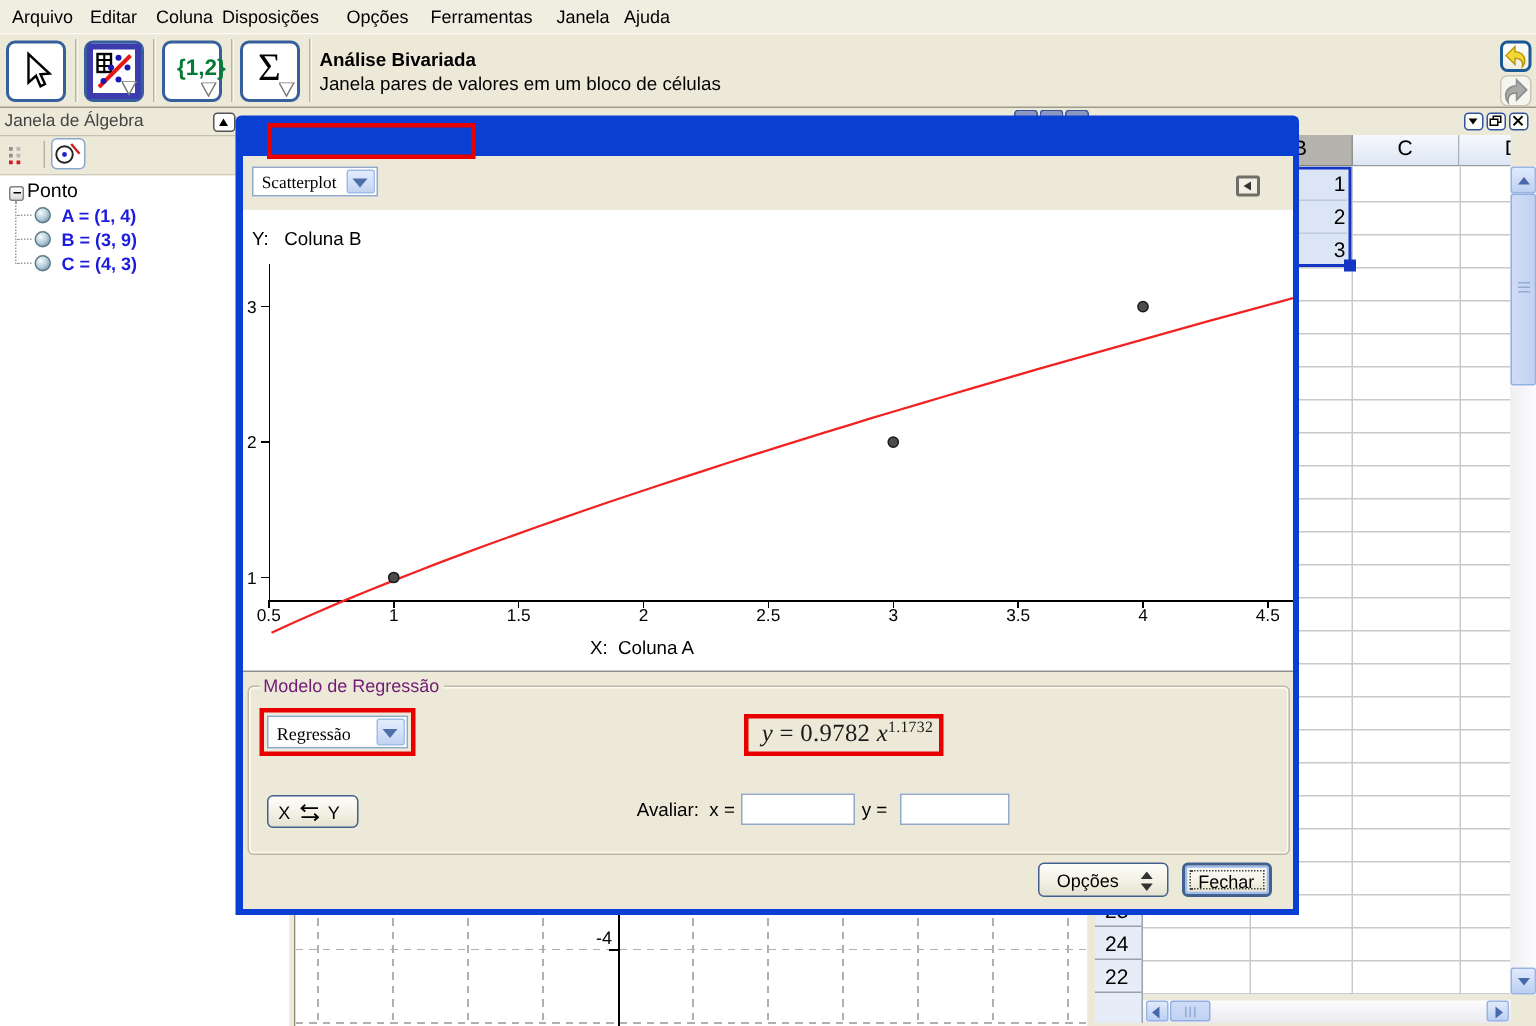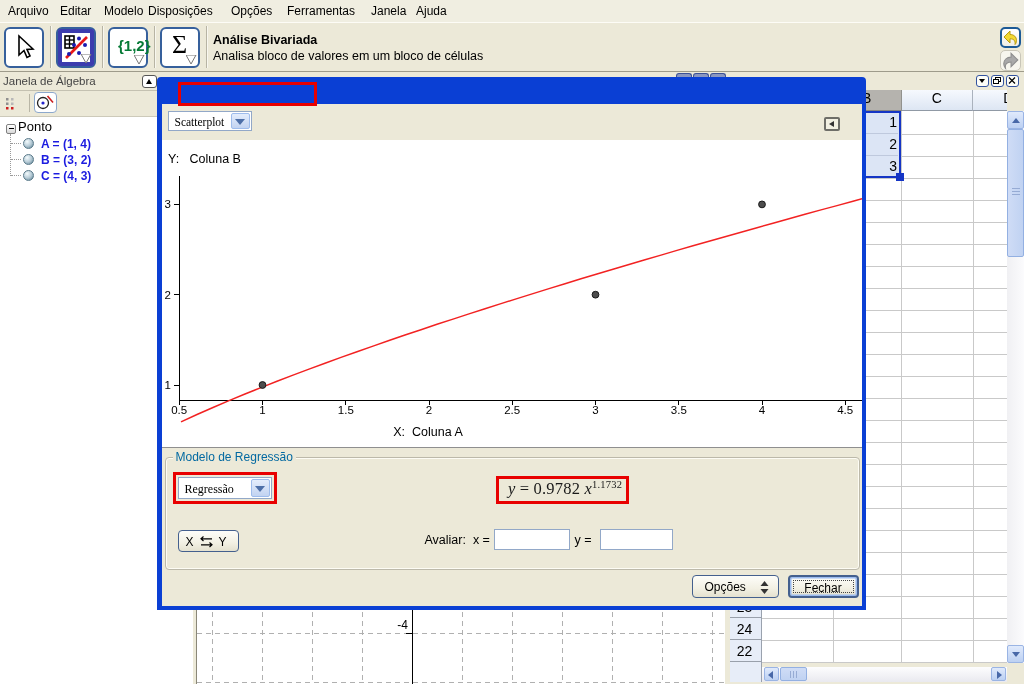--- a/index.html
+++ b/index.html
@@ -16,21 +16,21 @@
 .gridh{position:absolute;height:1px;background:#c9c9c9;}
 .btn{position:absolute;box-sizing:border-box;border:1px solid #44608e;border-radius:4px;background:linear-gradient(#fdfdf9,#f2f0e3 60%,#e4e1cf);font-size:12px;color:#000;text-align:center;}
 .redbox{position:absolute;border:3px solid #e80000;box-sizing:border-box;z-index:30;}
 .rowlab{position:absolute;left:0;width:29px;text-align:center;font-size:14px;color:#000;}
 </style></head>
 <body>
 
 <div class="abs" style="left:0;top:0;width:1024px;height:22px;background:#f0eee1;border-bottom:1px solid #fdfcf6;"></div>
 <span class="mitem" style="left:8px;">Arquivo</span>
 <span class="mitem" style="left:60px;">Editar</span>
-<span class="mitem" style="left:104px;">Modelo</span>
+<span class="mitem" style="left:104px;">Coluna</span>
 <span class="mitem" style="left:148px;">Disposições</span>
 <span class="mitem" style="left:231px;">Opções</span>
 <span class="mitem" style="left:287px;">Ferramentas</span>
 <span class="mitem" style="left:371px;">Janela</span>
 <span class="mitem" style="left:416px;">Ajuda</span>
 
 <div class="abs" style="left:0;top:23px;width:1024px;height:48px;background:#ece9d8;border-bottom:1px solid #9e9b8b;"></div>
 <div class="sep" style="left:50px;"></div>
 <div class="sep" style="left:102px;"></div>
 <div class="sep" style="left:154px;"></div>
@@ -70,21 +70,21 @@
   </div>
 
 <div class="tbtn" style="left:160px;">
 <div class="abs" style="left:10px;top:1px;font-size:26px;font-family:'Liberation Serif',serif;color:#000;">Σ</div>
 <svg width="11" height="10" viewBox="0 0 11 10" style="position:absolute;right:1px;bottom:1px;">
 <path d="M0,0 L10,0 L5,9 Z" fill="#fff" stroke="#777" stroke-width="1"></path>
 </svg>
   </div>
 
 <div class="abs" style="left:213px;top:33px;font-size:12.5px;font-weight:bold;color:#000;">Análise Bivariada</div>
-<div class="abs" style="left:213px;top:48.5px;font-size:12.5px;color:#000;">Analisa bloco de valores em um bloco de células</div>
+<div class="abs" style="left:213px;top:48.5px;font-size:12.5px;color:#000;">Janela pares de valores em um bloco de células</div>
 
 <div class="abs" style="left:1000px;top:27px;width:21px;height:21px;background:linear-gradient(#fff,#f0eee4);border:2px solid #1c5a96;border-radius:5px;box-sizing:border-box;">
 <svg width="17" height="17" viewBox="0 0 17 17">
 <path d="M2,8 L8,2 L8,5.5 C12,5.5 14.5,8 14.5,11.5 C14.5,13 14,14.5 13,15.5 C13.6,12 12,9.8 8,9.8 L8,14 Z" fill="#f2d832" stroke="#b89a10" stroke-width="1"></path>
 </svg></div>
 <div class="abs" style="left:1000px;top:50px;width:21px;height:21px;background:#f7f6ee;border:1px solid #c9c6b8;border-radius:5px;box-sizing:border-box;">
 <svg width="19" height="19" viewBox="0 0 17 17">
 <path d="M15,8 L9,2 L9,5.5 C5,5.5 2.5,8 2.5,11.5 C2.5,13 3,14.5 4,15.5 C3.4,12 5,9.8 9,9.8 L9,14 Z" fill="#a9a9a9" stroke="#8f8f8f" stroke-width="1"></path>
 </svg></div>
 
@@ -121,21 +121,21 @@
   </div>
 <div class="abs" style="left:18px;top:119px;font-size:13px;">Ponto</div>
 <div class="abs" style="left:10px;top:134px;width:1px;height:42px;border-left:1px dotted #9a9a9a;"></div>
 <div class="abs" style="left:11px;top:143px;width:10px;height:1px;border-top:1px dotted #9a9a9a;"></div>
 <div class="abs" style="left:11px;top:159px;width:10px;height:1px;border-top:1px dotted #9a9a9a;"></div>
 <div class="abs" style="left:11px;top:175px;width:10px;height:1px;border-top:1px dotted #9a9a9a;"></div>
 <div class="abs" style="left:23px;top:138px;width:11px;height:11px;border-radius:50%;background:radial-gradient(circle at 35% 30%,#f4fbfd,#b8ccd7 50%,#7e9dac 80%,#628194);border:1px solid #5a7a8a;box-sizing:border-box;"></div>
 <div class="abs" style="left:23px;top:154px;width:11px;height:11px;border-radius:50%;background:radial-gradient(circle at 35% 30%,#f4fbfd,#b8ccd7 50%,#7e9dac 80%,#628194);border:1px solid #5a7a8a;box-sizing:border-box;"></div>
 <div class="abs" style="left:23px;top:170px;width:11px;height:11px;border-radius:50%;background:radial-gradient(circle at 35% 30%,#f4fbfd,#b8ccd7 50%,#7e9dac 80%,#628194);border:1px solid #5a7a8a;box-sizing:border-box;"></div>
 <div class="abs" style="left:41px;top:137px;font-size:12px;font-weight:bold;color:#1c1ce0;">A = (1, 4)</div>
-<div class="abs" style="left:41px;top:153px;font-size:12px;font-weight:bold;color:#1c1ce0;">B = (3, 2)</div>
+<div class="abs" style="left:41px;top:153px;font-size:12px;font-weight:bold;color:#1c1ce0;">B = (3, 9)</div>
 <div class="abs" style="left:41px;top:169px;font-size:12px;font-weight:bold;color:#1c1ce0;">C = (4, 3)</div>
 
 <div class="abs" style="left:197px;top:90px;width:528px;height:594px;background:#fff;overflow:hidden;">
 <svg width="528" height="594" viewBox="0 0 528 594">
 <g stroke="#b0b0b0" stroke-width="1" stroke-dasharray="5,4" shape-rendering="crispEdges">
 <line x1="15" y1="0" x2="15" y2="594"></line>
         <line x1="65" y1="0" x2="65" y2="594"></line>
 <line x1="115" y1="0" x2="115" y2="594"></line>
         <line x1="165" y1="0" x2="165" y2="594"></line>
 <line x1="265" y1="0" x2="265" y2="594"></line>
@@ -350,21 +350,21 @@
     <text x="6" y="23" font-size="12.5">Y:&nbsp;&nbsp;&nbsp;Coluna B</text>
     <text x="266" y="296" font-size="12.5" text-anchor="middle">X:&nbsp;&nbsp;Coluna A</text>
     <path d="M19.0,281.9 L35.0,274.5 L51.0,267.5 L67.0,260.6 L83.0,254.0 L99.0,247.6 L115.0,241.3 L131.0,235.1 L147.0,229.1 L163.0,223.2 L179.0,217.4 L195.0,211.7 L211.0,206.1 L227.0,200.5 L243.0,195.0 L259.0,189.7 L275.0,184.3 L291.0,179.1 L307.0,173.9 L323.0,168.7 L339.0,163.6 L355.0,158.6 L371.0,153.6 L387.0,148.6 L403.0,143.7 L419.0,138.8 L435.0,134.0 L451.0,129.2 L467.0,124.5 L483.0,119.8 L499.0,115.1 L515.0,110.4 L531.0,105.8 L547.0,101.2 L563.0,96.7 L579.0,92.2 L595.0,87.7 L611.0,83.2 L627.0,78.7 L643.0,74.3 L659.0,69.9 L675.0,65.6 L691.0,61.2 L700,58.8" fill="none" stroke="#f22222" stroke-width="1.5"></path>
     <circle cx="100.5" cy="245" r="3.4" fill="#4d4d4d" stroke="#1a1a1a"></circle>
     <circle cx="433.5" cy="154.7" r="3.4" fill="#4d4d4d" stroke="#1a1a1a"></circle>
     <circle cx="600" cy="64.4" r="3.4" fill="#4d4d4d" stroke="#1a1a1a"></circle>
    </svg>
   </div>
 
   <div class="abs" style="left:3.5px;top:353px;width:692.5px;height:111px;border:1px solid #bcb9aa;border-radius:4px;box-shadow:inset 0 0 0 1px #fdfcf4;"></div>
-  <div class="abs" style="left:11px;top:346px;background:#ece9d8;padding:0 3px;font-size:12px;color:#0369a1;">Modelo de Regressão</div>
+  <div class="abs" style="left:11px;top:346px;background:#ece9d8;padding:0 3px;font-size:12px;color:#701a75;">Modelo de Regressão</div>
   <div class="dd" style="left:16px;top:373px;width:94px;height:22px;">
    <span class="ddtxt" style="top:4px;">Regressão</span>
         <div class="ddarrow">
           <div class="chev" style="top:6px;"></div>
         </div>
   </div>
 
   <div class="abs" style="left:340px;top:375px;width:127px;height:22px;font-family:'Liberation Serif',serif;font-size:16.5px;color:#1a1a1a;letter-spacing:0.2px;text-align:center;"><i>y</i> = 0.9782 <i>x</i><span style="font-size:10.5px;vertical-align:6px;">1.1732</span></div>
 
   <div class="btn" style="left:16px;top:426px;width:61px;height:22px;">
@@ -380,21 +380,21 @@
   <div class="abs" style="left:413px;top:429px;font-size:12.5px;color:#000;">y =</div>
   <div class="abs" style="left:438px;top:424.5px;width:73px;height:21px;background:#fff;border:1px solid #92a8c8;box-sizing:border-box;"></div>
 
   <div class="btn" style="left:530px;top:471px;width:87px;height:23px;">
    <span style="position:absolute;left:12px;top:4px;">Opções</span>
    <svg width="9" height="13" viewBox="0 0 9 13" style="position:absolute;right:9px;top:5px;">
     <path d="M4.5,0 L8.5,5 L0.5,5 Z" fill="#333"></path>
           <path d="M4.5,13 L8.5,8 L0.5,8 Z" fill="#333"></path>
    </svg>
   </div>
-  <div class="btn" style="left:626px;top:471px;width:71px;height:23px;border:2px solid #44608e;box-shadow:inset 0 0 0 1.5px #9cbcf0;">
+  <div class="btn" style="left:626px;top:471px;width:60px;height:23px;border:2px solid #44608e;box-shadow:inset 0 0 0 1.5px #9cbcf0;">
    <div class="abs" style="left:3px;top:3px;right:3px;bottom:3px;border:1px dotted #444;"></div>
    <span style="position:absolute;left:0;right:0;top:4px;">Fechar</span>
   </div>
  </div>
 </div>
 
 <div class="redbox" style="left:178px;top:82px;width:139px;height:24px;"></div>
 <div class="redbox" style="left:173px;top:472px;width:104px;height:32px;"></div>
 <div class="redbox" style="left:496px;top:476px;width:133px;height:28px;"></div>
 

